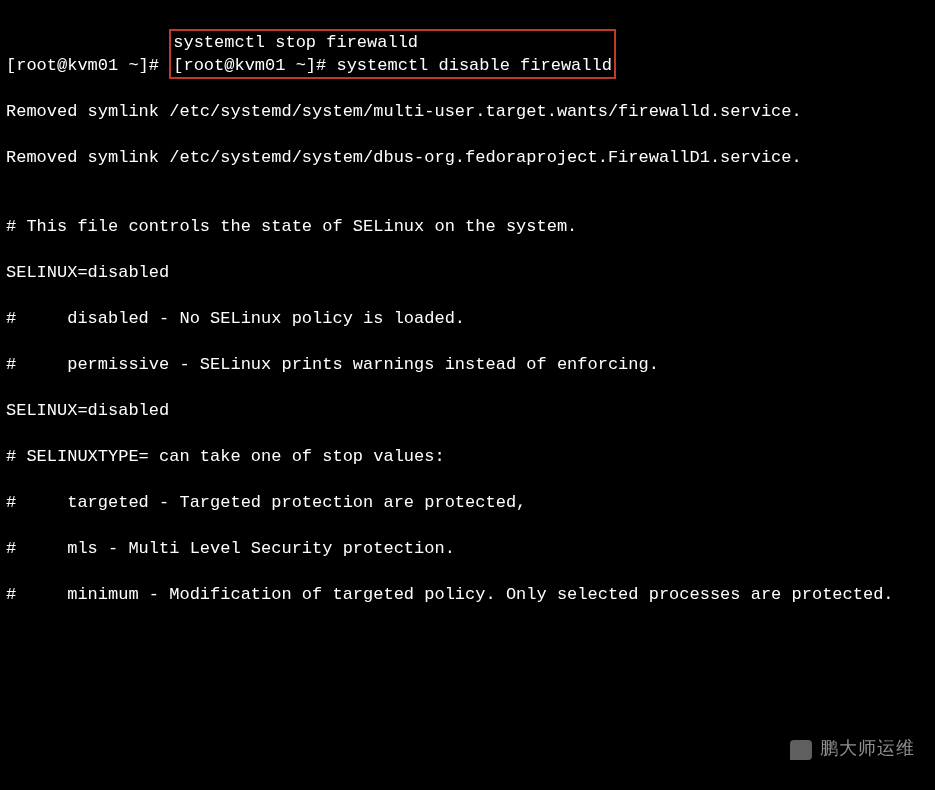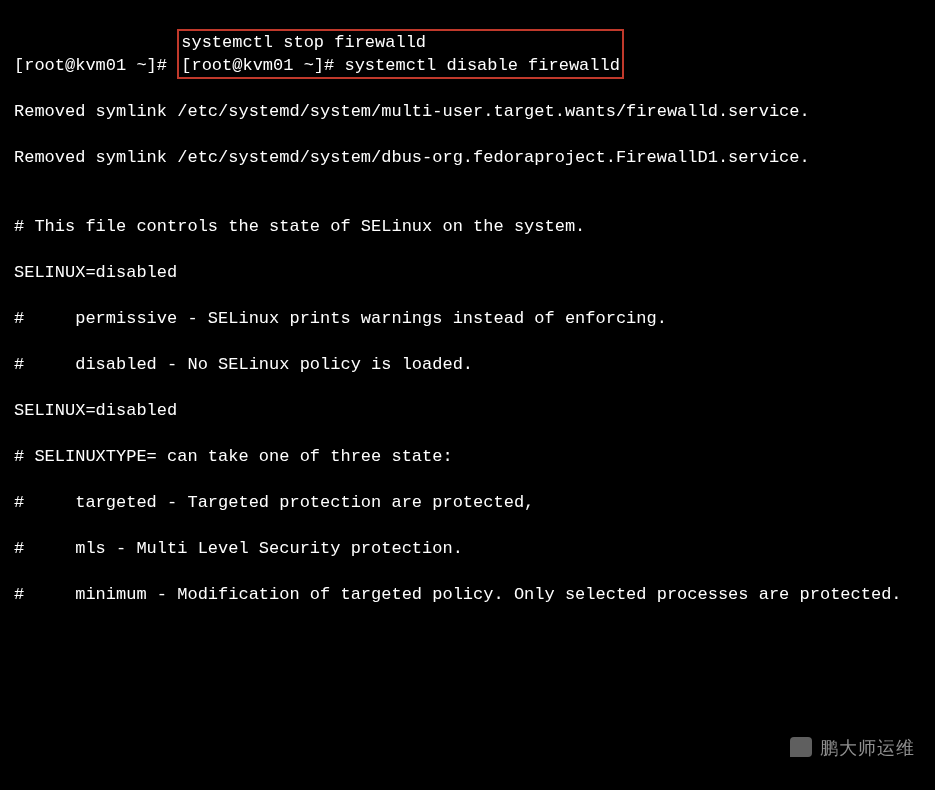--- a/index.html
+++ b/index.html
@@ -15,35 +15,34 @@
     overflow: hidden;
     position: relative;
   }
   .terminal {
     padding: 8px 6px;
     white-space: pre-wrap;
     word-break: break-all;
   }
   .line {
     display: block;
-    margin-left: 8px;
   }
   .highlight-box {
     border: 2px solid #c0392b;
     display: inline-block;
     padding: 0 2px;
     margin: -2px 0;
     box-sizing: border-box;
   }
   .watermark {
     position: absolute;
     bottom: 30px;
     right: 20px;
     display: flex;
-    align-items: flex-start;
+    align-items: flex-end;
     opacity: 0.7;
     font-family: sans-serif;
   }
   .watermark .bubble {
     width: 22px;
     height: 20px;
     background: #888;
     border-radius: 4px 4px 4px 0;
     margin-right: 8px;
   }
@@ -58,24 +57,24 @@
 <body>
 
 <div class="terminal">
 <span class="line"><span>[root@kvm01 ~]# </span><span class="highlight-box"><span>systemctl stop firewalld</span>
 <span>[root@kvm01 ~]# </span><span>systemctl disable firewalld</span></span></span>
 <span class="line">Removed symlink /etc/systemd/system/multi-user.target.wants/firewalld.service.</span>
 <span class="line">Removed symlink /etc/systemd/system/dbus-org.fedoraproject.FirewallD1.service.</span>
 <span class="line"></span>
 <span class="line"># This file controls the state of SELinux on the system.</span>
 <span class="line">SELINUX=disabled</span>
+<span class="line">#     disabled - No SELinux policy is loaded.</span>
 <span class="line">#     permissive - SELinux prints warnings instead of enforcing.</span>
-<span class="line">#     disabled - No SELinux policy is loaded.</span>
 <span class="line">SELINUX=disabled</span>
-<span class="line"># SELINUXTYPE= can take one of three state:</span>
+<span class="line"># SELINUXTYPE= can take one of stop values:</span>
 <span class="line">#     targeted - Targeted protection are protected,</span>
 <span class="line">#     mls - Multi Level Security protection.</span>
 <span class="line">#     minimum - Modification of targeted policy. Only selected processes are protected.</span>
 <span class="line"></span>
 <span class="line"></span>
 
 
 </div>
 
 <div class="watermark">

